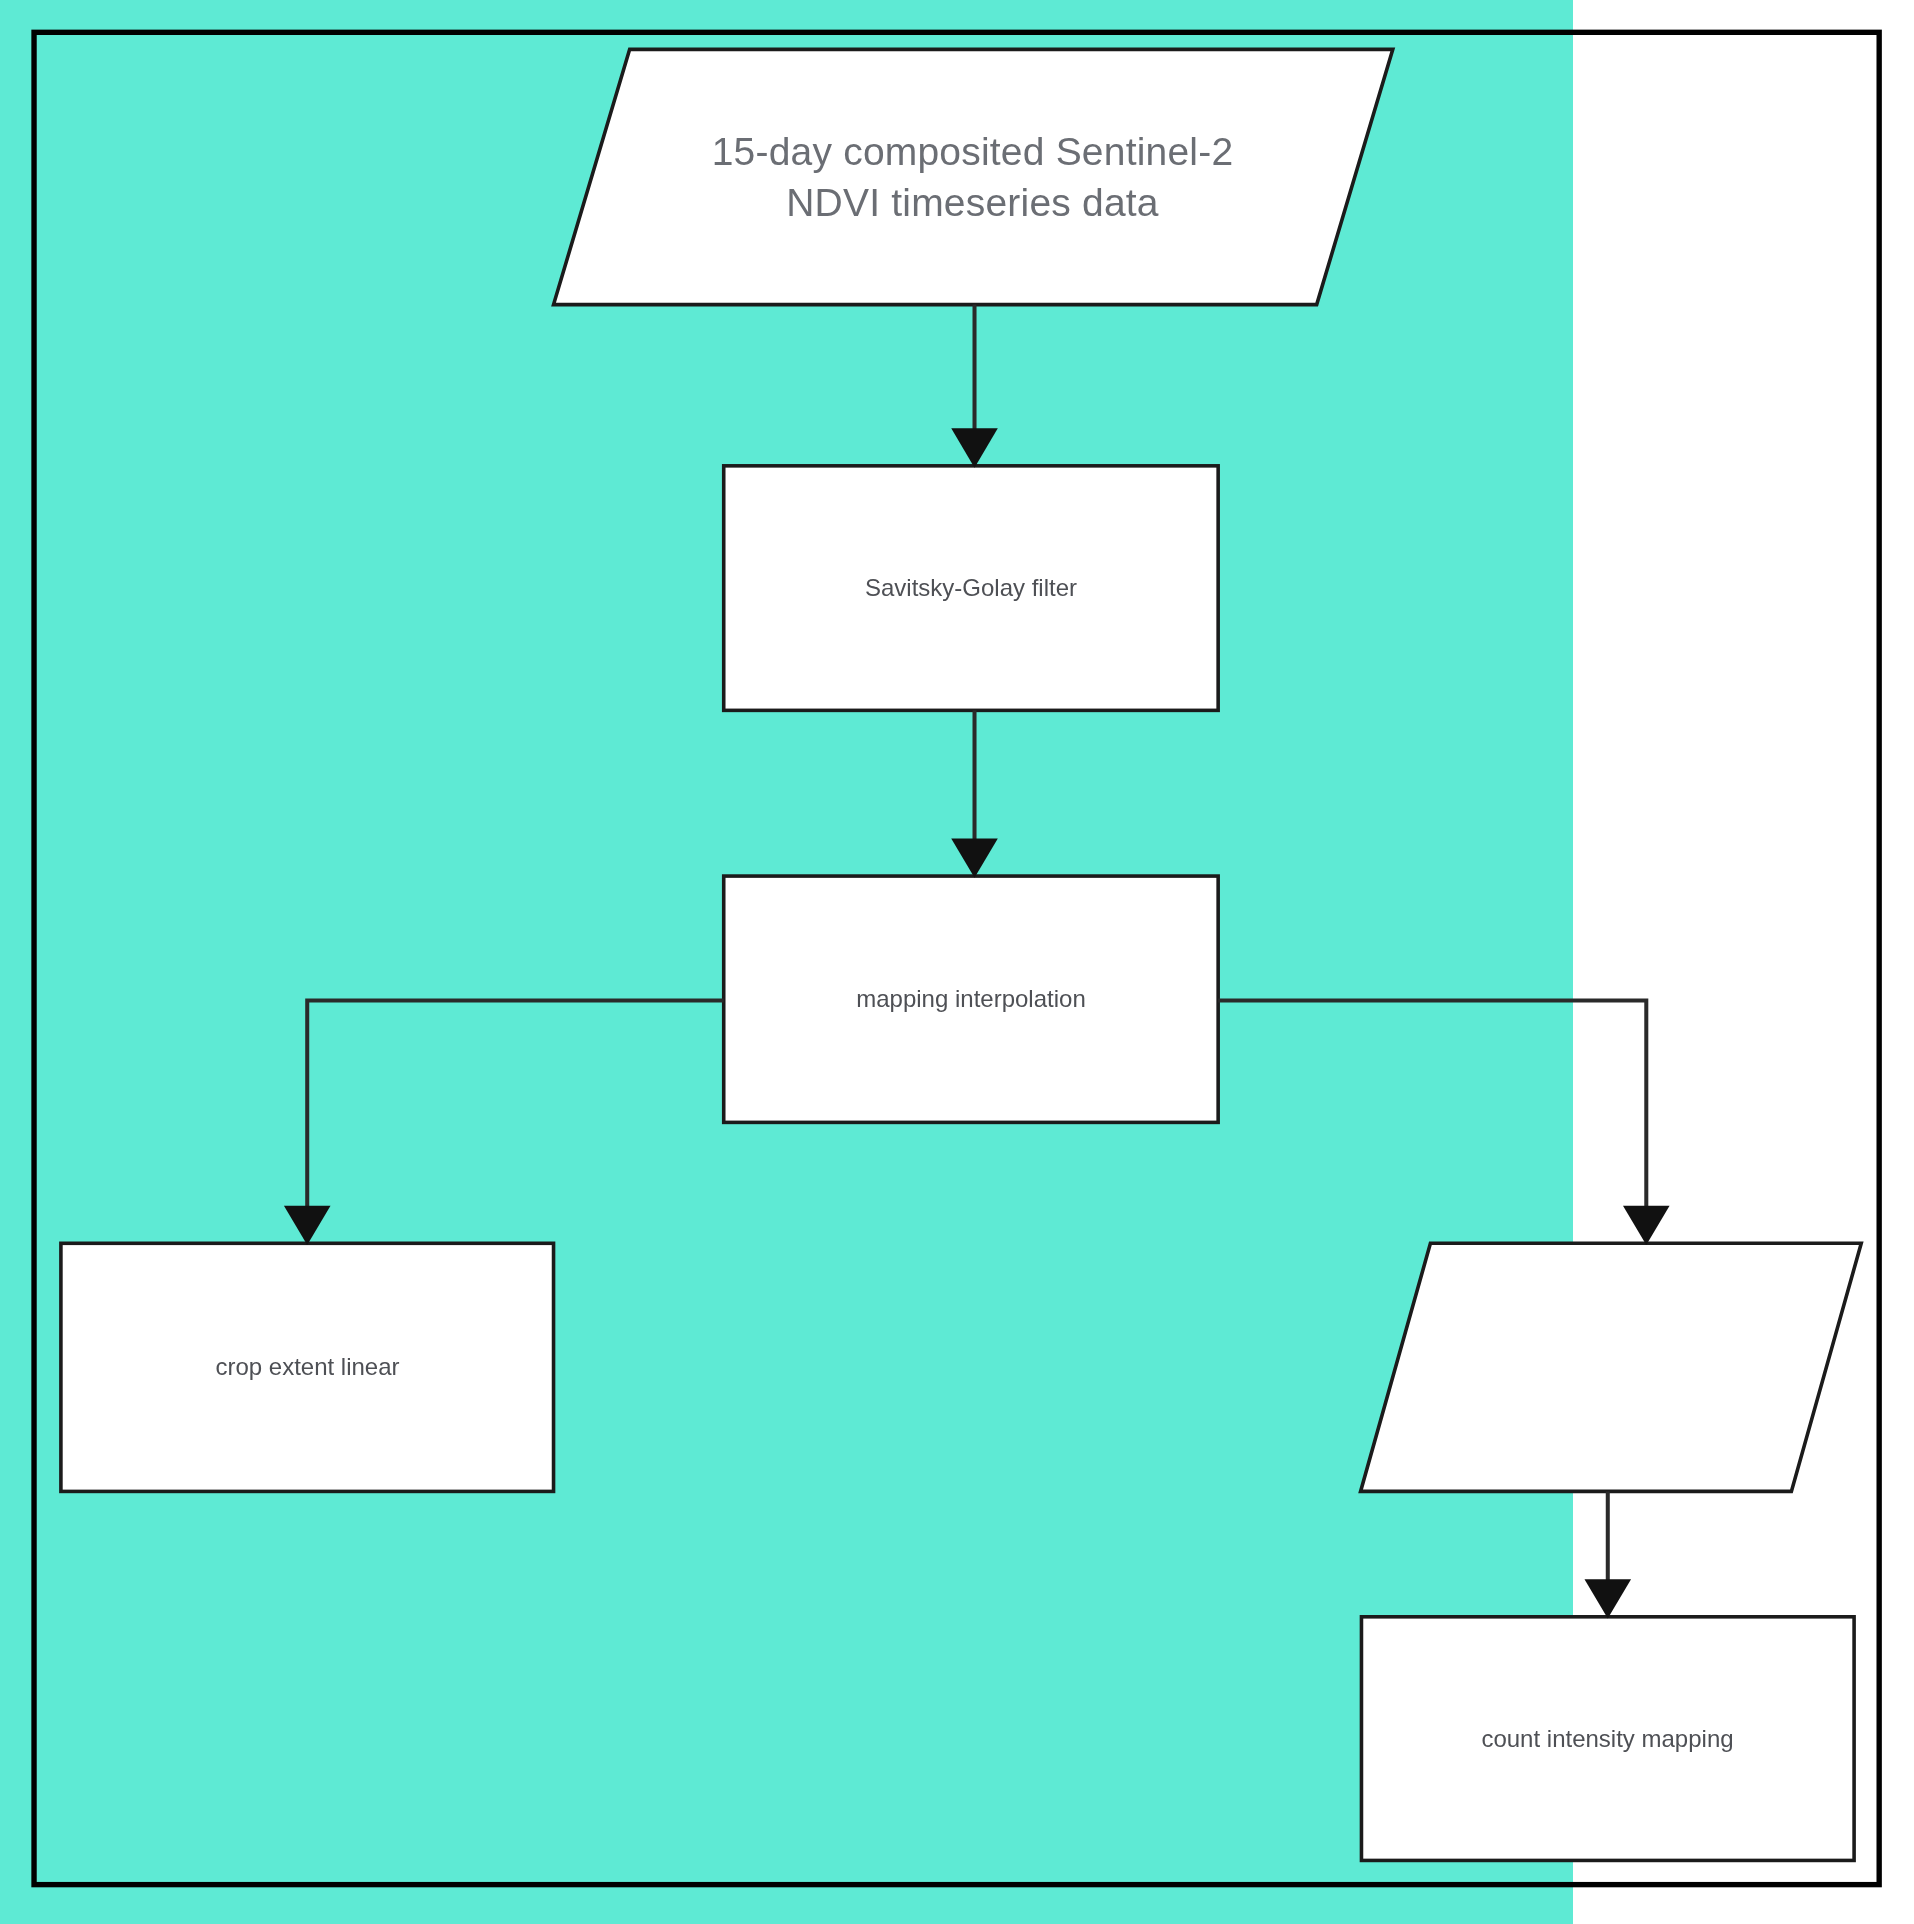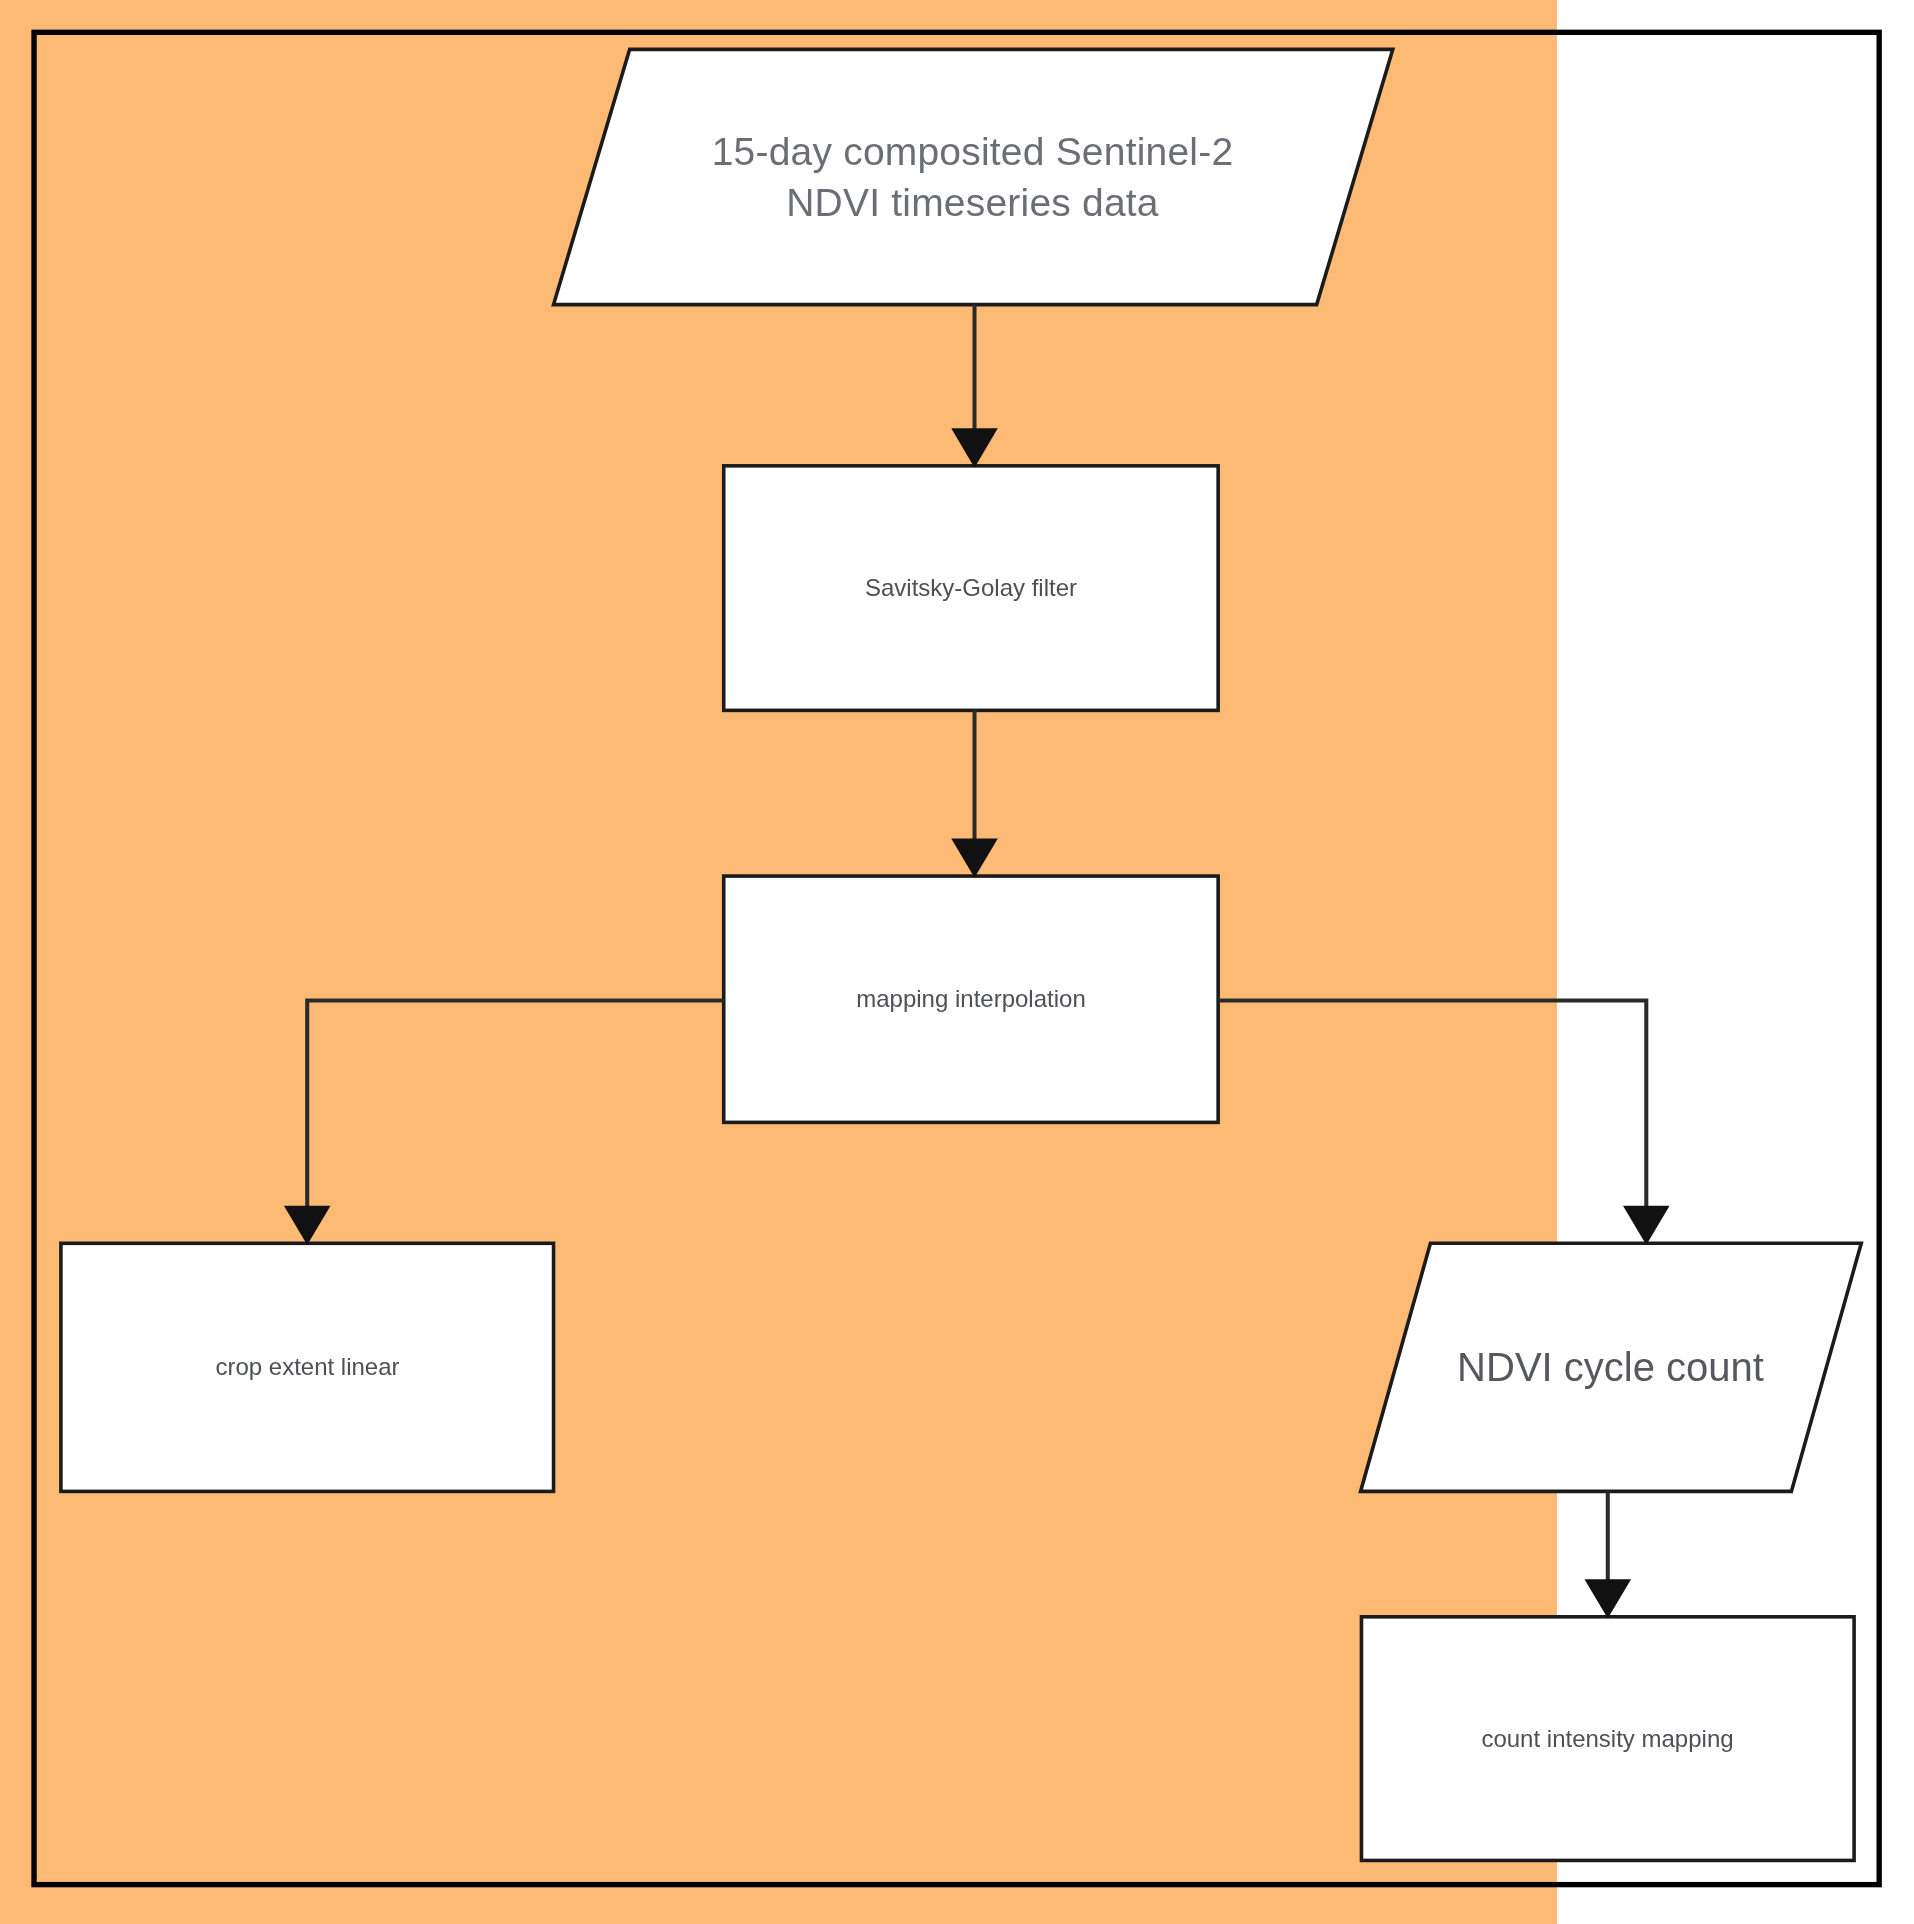--- a/index.html
+++ b/index.html
@@ -10,21 +10,22 @@
   body {
     width: 1915px;
     height: 1925px;
     font-family: "Liberation Sans", sans-serif;
     overflow: hidden;
   }
   #flowchart-root {
     position: relative;
     width: 1557px;
     height: 1925px;
-    background: #fdba74;
+    background: #5eead4;
+    padding-left: 16px;
   }
   #flow-svg {
     position: absolute;
     top: 0;
     left: 0;
     width: 1915px;
     height: 1925px;
     display: block;
   }
   .node-shape {
@@ -124,18 +125,17 @@
 
   <div class="node-label label-source" style="left:553px; top:54px; width:839px; height:246px;">15-day composited Sentinel-2
 NDVI timeseries data</div>
 
   <div class="node-label label-process" style="left:724px; top:466px; width:494px; height:244px;">Savitsky-Golay filter</div>
 
   <div class="node-label label-process" style="left:724px; top:876px; width:494px; height:246px;">mapping interpolation</div>
 
   <div class="node-label label-process" style="left:61px; top:1243px; width:493px; height:248px;">crop extent linear</div>
 
-  <div class="node-label label-io" style="left:1360px; top:1243px; width:501px; height:248px;">NDVI cycle count</div>
 
   <div class="node-label label-process" style="left:1361px; top:1617px; width:493px; height:244px; padding:0 54px; box-sizing:border-box;">count intensity mapping</div>
 
 </div>
 
 
 </body></html>

